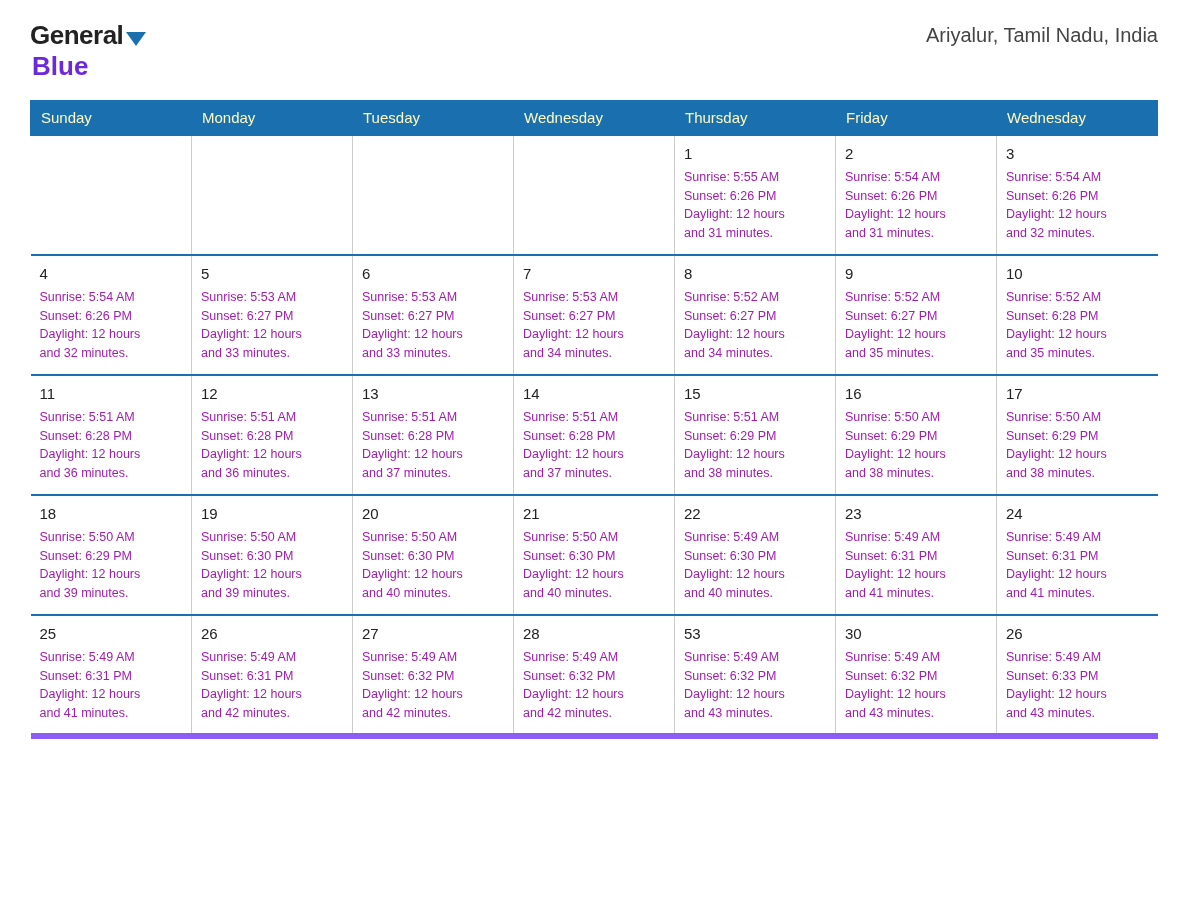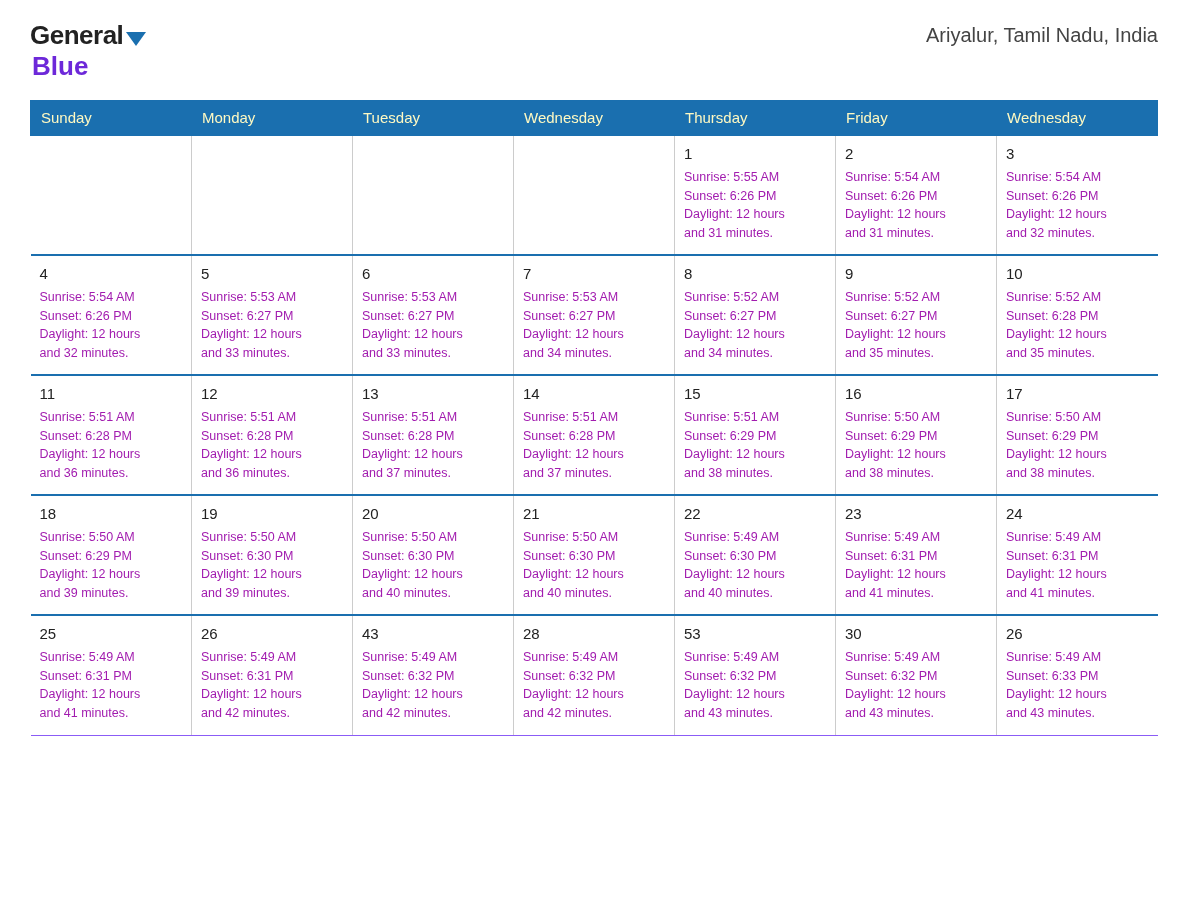--- a/index.html
+++ b/index.html
@@ -88,21 +88,21 @@
       color: #333;
       line-height: 1.45;
     }
     .calendar tbody td:first-child {
       border-left: none;
     }
     .calendar tbody td:last-child {
       border-right: none;
     }
     .calendar tbody tr:last-child td {
-      border-bottom: 1px solid #8b5cf6;
+      border-bottom: 6px solid #8b5cf6;
     }
     .day-number {
       font-size: 15px;
       color: #222;
       font-weight: normal;
       display: block;
       margin-bottom: 3px;
     }
     .day-info {
       font-size: 12.5px;
@@ -253,21 +253,21 @@
       <tr>
         <td>
           <span class="day-number">25</span>
           <div class="day-info">Sunrise: 5:49 AM<br>Sunset: 6:31 PM<br>Daylight: 12 hours<br>and 41 minutes.</div>
         </td>
         <td>
           <span class="day-number">26</span>
           <div class="day-info">Sunrise: 5:49 AM<br>Sunset: 6:31 PM<br>Daylight: 12 hours<br>and 42 minutes.</div>
         </td>
         <td>
-          <span class="day-number">43</span>
+          <span class="day-number">27</span>
           <div class="day-info">Sunrise: 5:49 AM<br>Sunset: 6:32 PM<br>Daylight: 12 hours<br>and 42 minutes.</div>
         </td>
         <td>
           <span class="day-number">28</span>
           <div class="day-info">Sunrise: 5:49 AM<br>Sunset: 6:32 PM<br>Daylight: 12 hours<br>and 42 minutes.</div>
         </td>
         <td>
           <span class="day-number">53</span>
           <div class="day-info">Sunrise: 5:49 AM<br>Sunset: 6:32 PM<br>Daylight: 12 hours<br>and 43 minutes.</div>
         </td>

